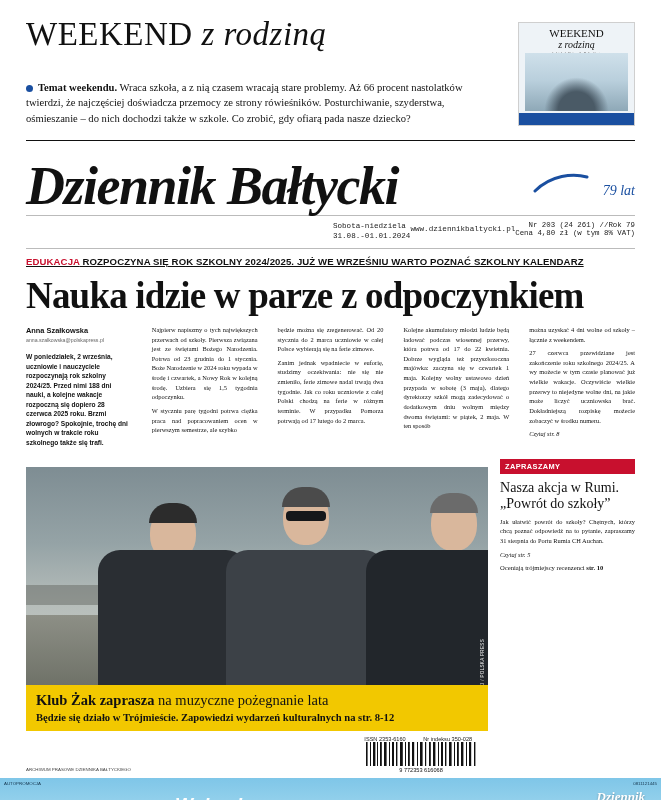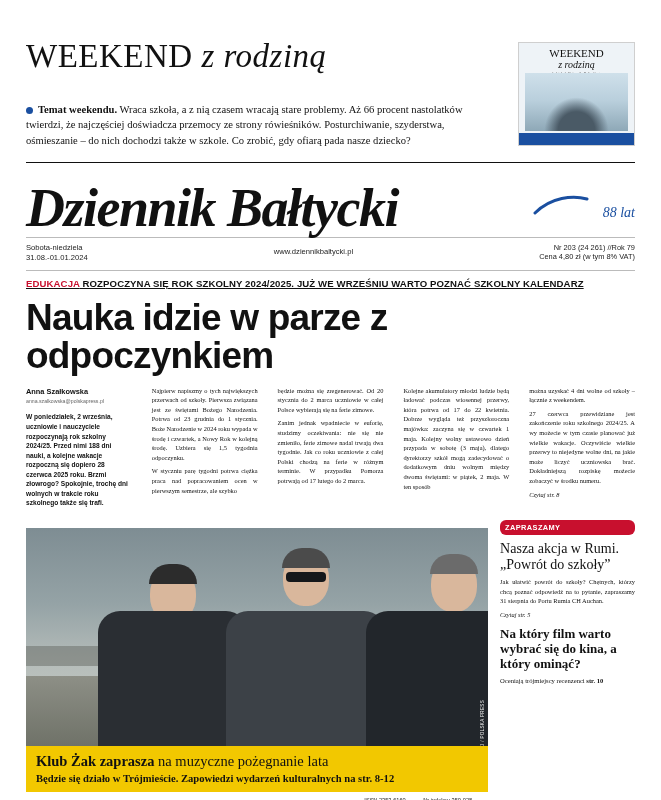--- a/index.html
+++ b/index.html
@@ -6,21 +6,21 @@
   body{
     width:661px;height:800px;
     background:#ffffff;
     font-family:"Liberation Serif", serif;
     color:#111;
     overflow:hidden;
   }
   .page{position:relative;width:661px;height:800px;box-sizing:border-box;padding:0 26px;}
 
   
-  .top-strip{display:flex;justify-content:space-between;align-items:center;padding-top:40px;}
+  .top-strip{display:flex;justify-content:space-between;align-items:flex-end;padding-top:18px;}
   .top-left{width:455px;}
   .weekend-title{font-size:33px;line-height:1;letter-spacing:.5px;}
   .weekend-title .w1{font-family:"Liberation Serif",serif;font-weight:400;}
   .weekend-title .w2{font-style:italic;font-weight:400;}
   .lead{margin-top:29px;font-size:10.6px;line-height:1.45;font-family:"Liberation Serif",serif;}
   .lead .bullet{display:inline-block;width:7px;height:7px;border-radius:50%;background:#1a4fa0;margin-right:5px;vertical-align:middle;}
   .lead .kicker{font-weight:bold;}
   .mag-box{width:115px;height:102px;border:1px solid #cfcfcf;background:#eef3f7;position:relative;overflow:hidden;}
   .mag-head{font-size:11px;text-align:center;padding-top:5px;line-height:1.05;}
   .mag-head .mh2{font-style:italic;font-size:10px;display:block;}
@@ -37,48 +37,48 @@
   
   .masthead{position:relative;margin-top:16px;height:58px;}
   .masthead h1{
     margin:0;font-family:"Liberation Serif",serif;font-weight:bold;
     font-size:54px;letter-spacing:-1.5px;line-height:58px;font-style:italic;
   }
   .masthead .swoosh{position:absolute;right:46px;top:14px;width:56px;height:26px;}
   .years{position:absolute;right:0;top:26px;font-style:italic;color:#1a4fa0;font-size:14px;}
 
   
-  .infobar{display:flex;justify-content:space-between;align-items:flex-start;
-     padding:5px 0 6px 0;font-family:Liberation Sans, sans-serif;font-size:7.4px;color:#222;}
+  .infobar{display:flex;justify-content:flex-end;align-items:flex-start;
+     padding:5px 0 6px 0;font-family:Liberation Mono, monospace;font-size:7.4px;color:#222;}
   .infobar .center{text-align:center;padding-top:4px;font-size:7.6px;}
   .infobar .right{text-align:right;}
   .infobar .date{font-size:7.6px;line-height:1.35;}
 
   
   .eduline{padding:7px 0 6px 0;font-family:"Liberation Sans",sans-serif;
      font-size:9.6px;font-weight:bold;letter-spacing:.1px;text-decoration:underline;}
   .eduline .tag{color:#c8102e;}
 
   
-  .headline{font-family:Liberation Sans, sans-serif;font-weight:bold;font-size:37px;
+  .headline{font-family:Liberation Serif, serif;font-weight:bold;font-size:37px;
      line-height:1.04;letter-spacing:-.8px;margin:4px 0 10px 0;}
 
   
   .cols{display:flex;gap:20px;}
   .col{width:148px;font-size:6.4px;line-height:1.5;text-align:justify;}
   .col p{margin:0 0 4px 0;}
   .byline{font-family:"Liberation Sans",sans-serif;font-weight:bold;font-size:7.4px;margin-bottom:1px;}
   .bymail{font-family:"Liberation Sans",sans-serif;font-size:5.2px;color:#666;margin-bottom:7px;}
   .col1 .intro{font-family:"Liberation Sans",sans-serif;font-weight:bold;font-size:6.6px;line-height:1.45;text-align:left;}
   .readmore{font-style:italic;}
 
   
   .rail{width:148px;}
   .rail .bar{background:#c8102e;color:#fff;font-family:"Liberation Sans",sans-serif;
-     font-weight:bold;font-size:7.4px;padding:3px 5px;letter-spacing:.4px;border-radius:6px;}
+     font-weight:bold;font-size:7.4px;padding:3px 5px;letter-spacing:.4px;}
   .rail h3{font-family:"Liberation Serif",serif;font-weight:normal;font-size:14px;
      line-height:1.12;margin:6px 0 5px 0;}
   .rail p{font-size:6.4px;line-height:1.5;text-align:justify;margin:0 0 4px 0;}
   .rail .bar2{background:#1a4fa0;color:#fff;font-family:"Liberation Sans",sans-serif;
      font-weight:bold;font-size:8.6px;padding:3px 5px;margin-top:9px;}
   .rail h4{font-family:"Liberation Serif",serif;font-weight:bold;font-size:13px;
      line-height:1.15;margin:7px 0 5px 0;}
   .rail .small{font-size:6.6px;line-height:1.45;}
 
   
@@ -151,21 +151,21 @@
     </div>
   </div>
 
   <hr class="rule">
 
   <div class="masthead">
     <h1>Dziennik Bałtycki</h1>
     <svg class="swoosh" viewBox="0 0 56 26">
       <path d="M2 20 C18 4, 40 2, 54 6" stroke="#1a4fa0" stroke-width="3" fill="none" stroke-linecap="round"></path>
     </svg>
-    <div class="years">88 lat</div>
+    <div class="years">79 lat</div>
   </div>
 
   <hr class="thin">
 
   <div class="infobar">
     <div class="left">
       <div class="date">Sobota-niedziela</div>
       <div class="date">31.08.-01.01.2024</div>
     </div>
     <div class="center">www.dziennikbaltycki.pl</div>
@@ -292,21 +292,20 @@
         </div>
       </div>
     </div>
 
     <div class="rail">
       <div class="bar">ZAPRASZAMY</div>
       <h3>Nasza akcja w Rumi. „Powrót do szkoły”</h3>
       <p>Jak ułatwić powrót do szkoły? Chętnych, którzy chcą poznać odpowiedź na to pytanie, zapraszamy 31 sierpnia do Portu Rumia CH Auchan.</p>
       <p class="readmore">Czytaj str. 5</p>
 
-      <h4>Na który film warto wybrać się do kina, a który ominąć?</h4>
       <p class="small">
         <span>Oceniają trójmiejscy recenzenci</span>
         <b>str. 10</b>
       </p>
     </div>
   </div>
 
   <div class="ad">
     <div class="adsky"></div>
 

